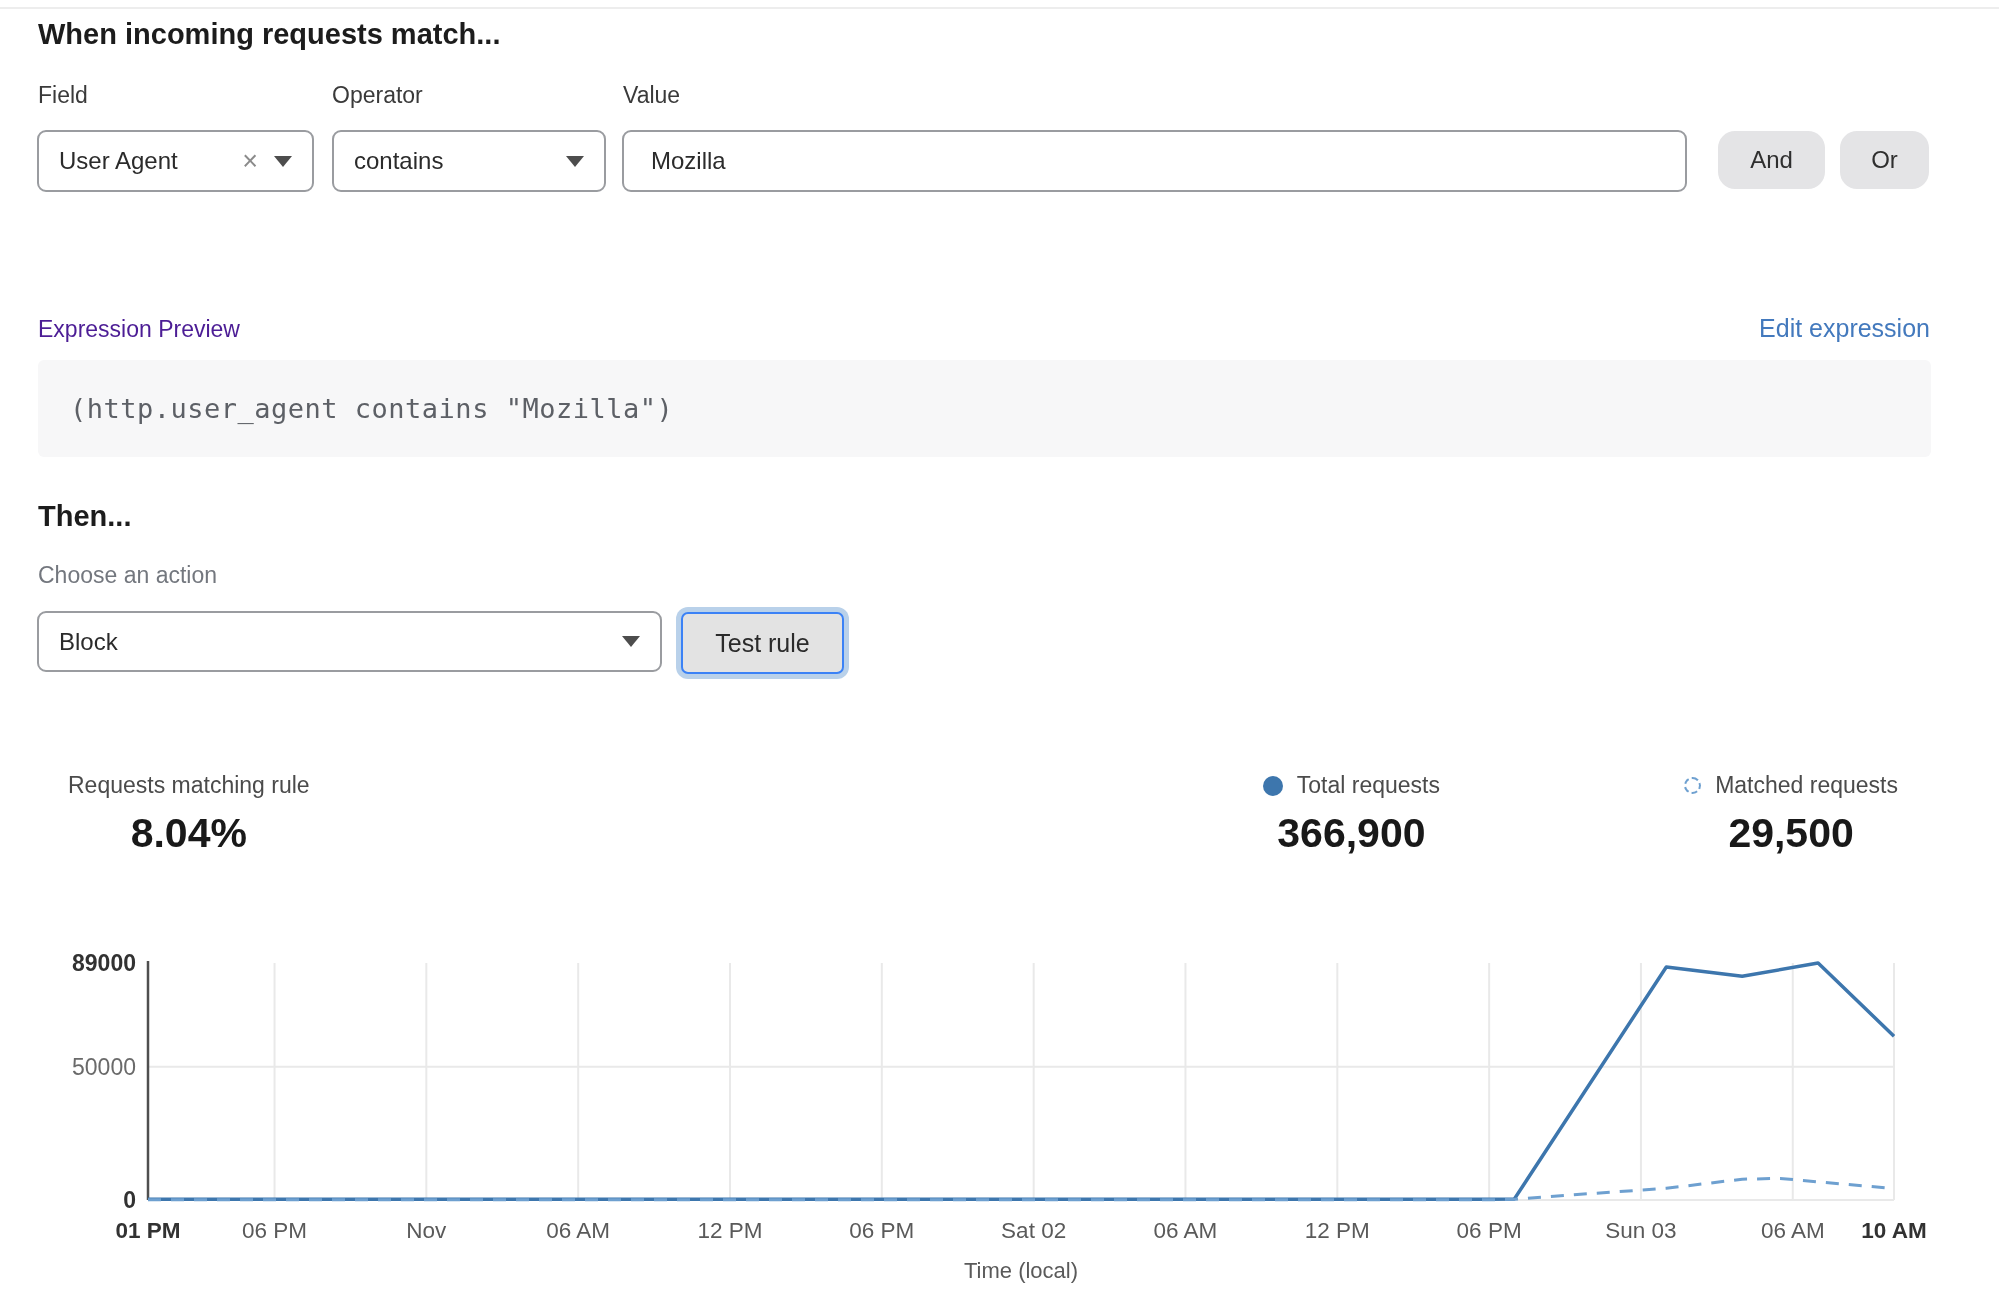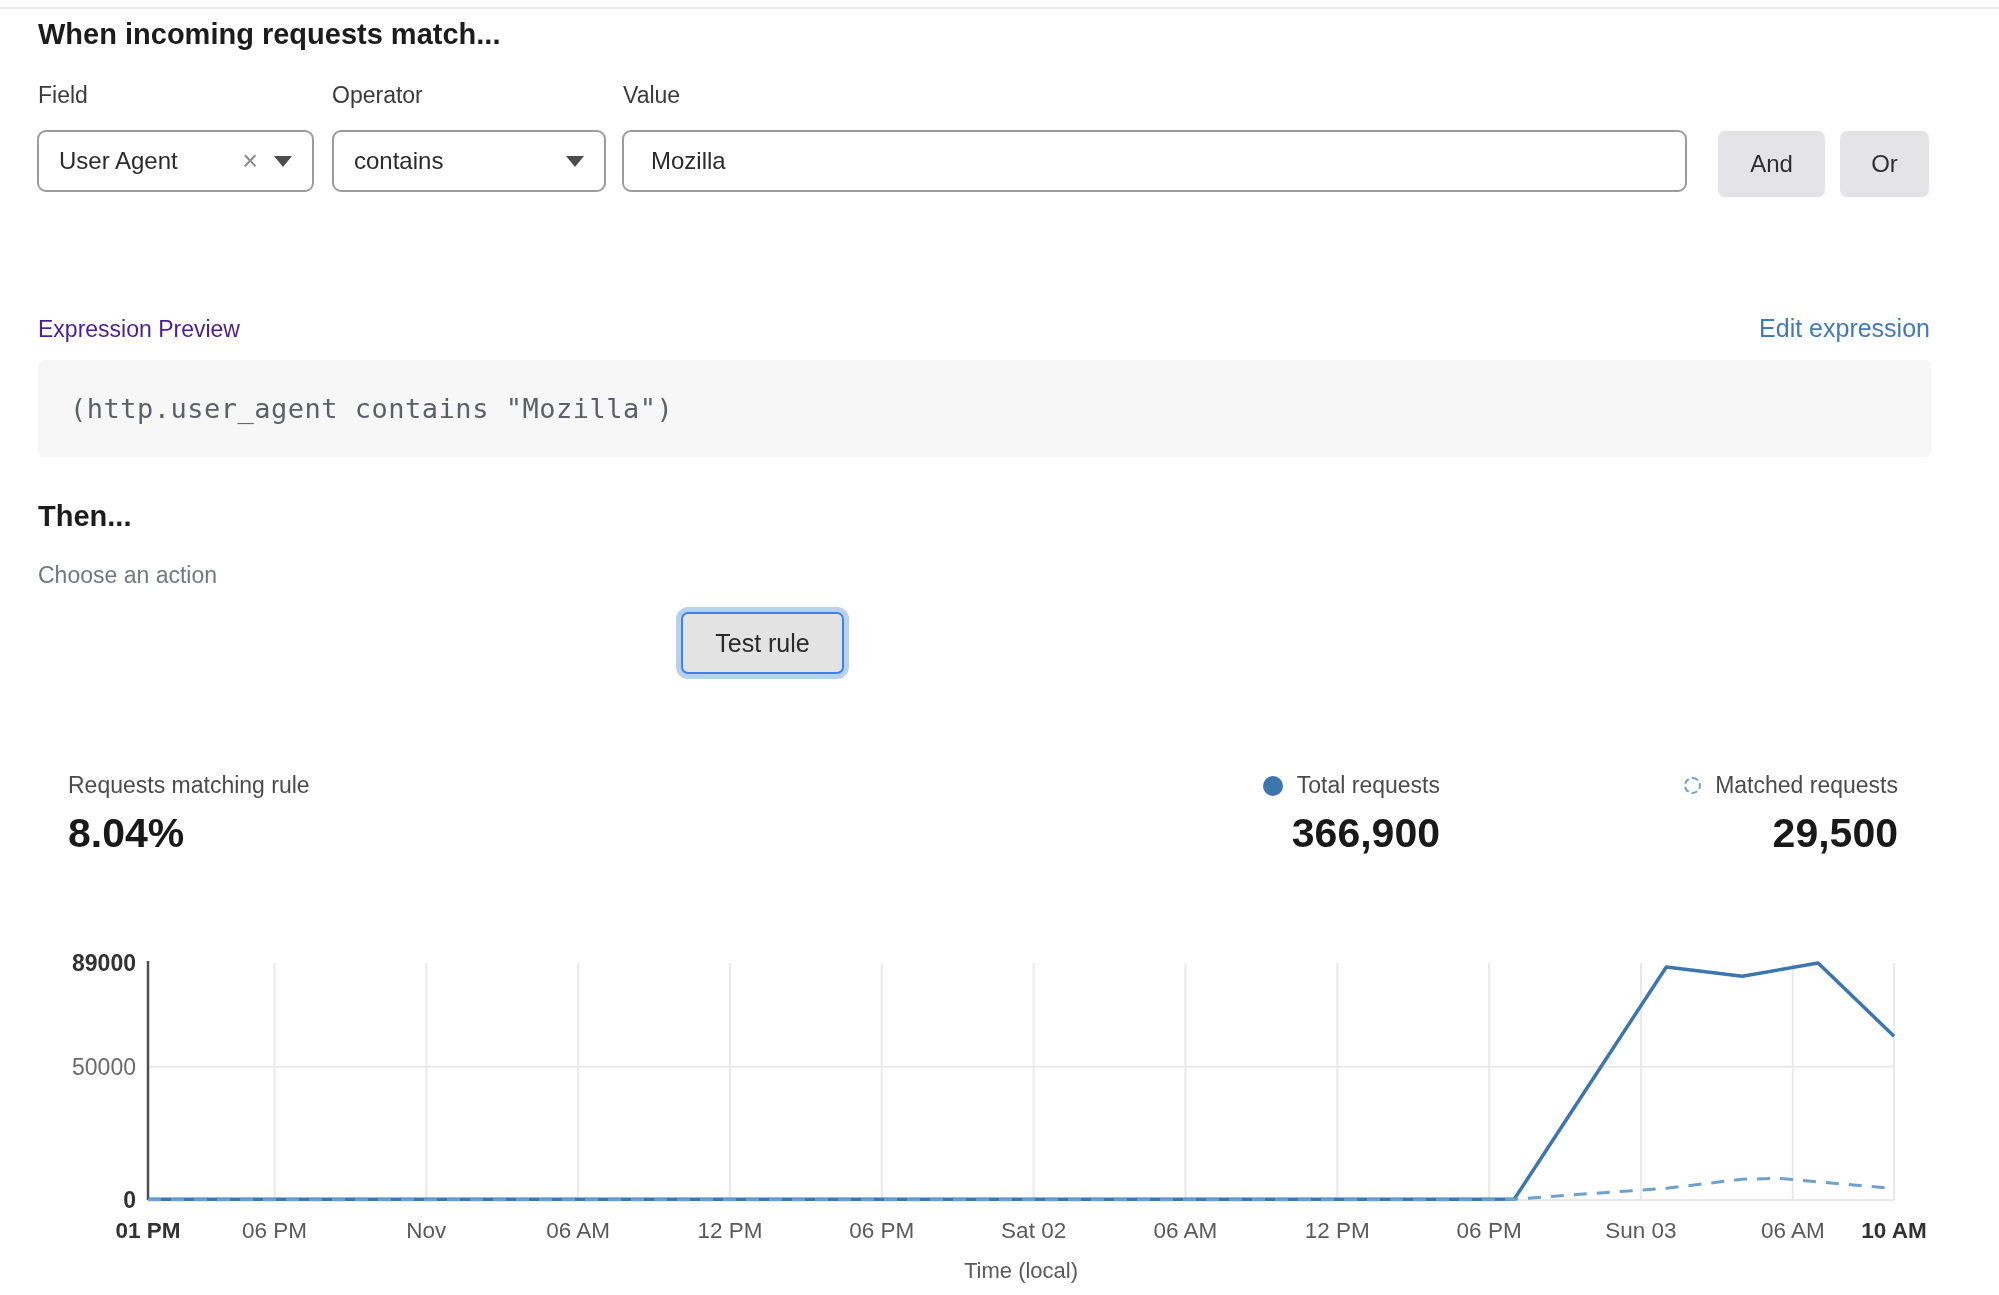--- a/index.html
+++ b/index.html
@@ -22,22 +22,22 @@
   .select .val { padding-left:20px; }
   .chev {
     width:0; height:0; border-left:9px solid transparent; border-right:9px solid transparent;
     border-top:11px solid #4d4d4d; margin:0 20px 0 16px;
   }
   .clear-x { margin-left:auto; color:#8b8b8b; font-size:27px; line-height:1; cursor:pointer; }
 
   input.text-input { padding-left:27px; font-family:"Liberation Sans", sans-serif; }
 
   .gbtn {
-    position:absolute; top:131px; height:66px; background:#e4e4e6; border:none;
-    border-radius:7px; font-size:24px; color:#2f2f2f; cursor:pointer;
+    position:absolute; top:131px; height:58px; background:#e4e4e6; border:none;
+    border-radius:17px; font-size:24px; color:#2f2f2f; cursor:pointer;
     font-family:"Liberation Sans", sans-serif;
   }
 
   .expr-label { position:absolute; left:38px; top:316px; font-size:23px; color:#4c1d95; }
   .edit-link { position:absolute; right:69px; top:314px; font-size:25px; color:#4379bd; cursor:pointer; text-decoration:none; }
   .code-block {
     position:absolute; left:38px; top:360px; width:1893px; height:97px;
     background:#f7f7f8; border-radius:6px; display:flex; align-items:center;
   }
   .code-block code {
@@ -49,21 +49,21 @@
 
   .test-btn {
     position:absolute; left:681px; top:612px; width:163px; height:62px;
     background:#e3e3e3; border:2px solid #3b82f6; box-shadow:0 0 0 5px #b9d1ea;
     border-radius:7px; font-size:25px; color:#2b2b2b; cursor:pointer;
     font-family:"Liberation Sans", sans-serif;
   }
 
   .stat { position:absolute; top:772px; }
   .stat .lbl { font-size:23px; color:#4b4b4b; }
-  .stat .num { font-size:41px; font-weight:bold; color:#191919; margin-top:11px; }
+  .stat .num { font-size:41px; font-weight:bold; color:#191919; margin-top:11px;text-align:center; }
   .stat.right { text-align:right; }
   .legend-row { display:flex; align-items:center; justify-content:flex-end; gap:14px; }
   .dot-solid { width:20px; height:20px; border-radius:50%; }
   .dot-dashed { width:17px; height:17px; border-radius:50%; border:2.5px dashed; background:transparent; }
 
   .chart-wrap { position:absolute; left:0; top:940px; width:1999px; height:355px; }
 </style>
 </head>
 <body>
 
@@ -94,20 +94,24 @@
 
   <div class="expr-label">Expression Preview</div>
   <a class="edit-link" href="#">Edit expression</a>
   <div class="code-block">
     <code>(http.user_agent contains "Mozilla")</code>
   </div>
 
   <div class="h-main" style="top:500px;">Then...</div>
   <div class="choose-label">Choose an action</div>
 
+  <div class="select" style="left:37px; top:611px; width:625px; height:61px;">
+    <span class="val">Block</span>
+    <span class="chev" style="margin-left:auto;"></span>
+  </div>
 
   <button class="test-btn">Test rule</button>
 
   <div class="stat" style="left:68px;">
     <div class="lbl">Requests matching rule</div>
     <div class="num">8.04%</div>
   </div>
 
   <div class="stat right" style="right:559px;">
     <div class="legend-row">

